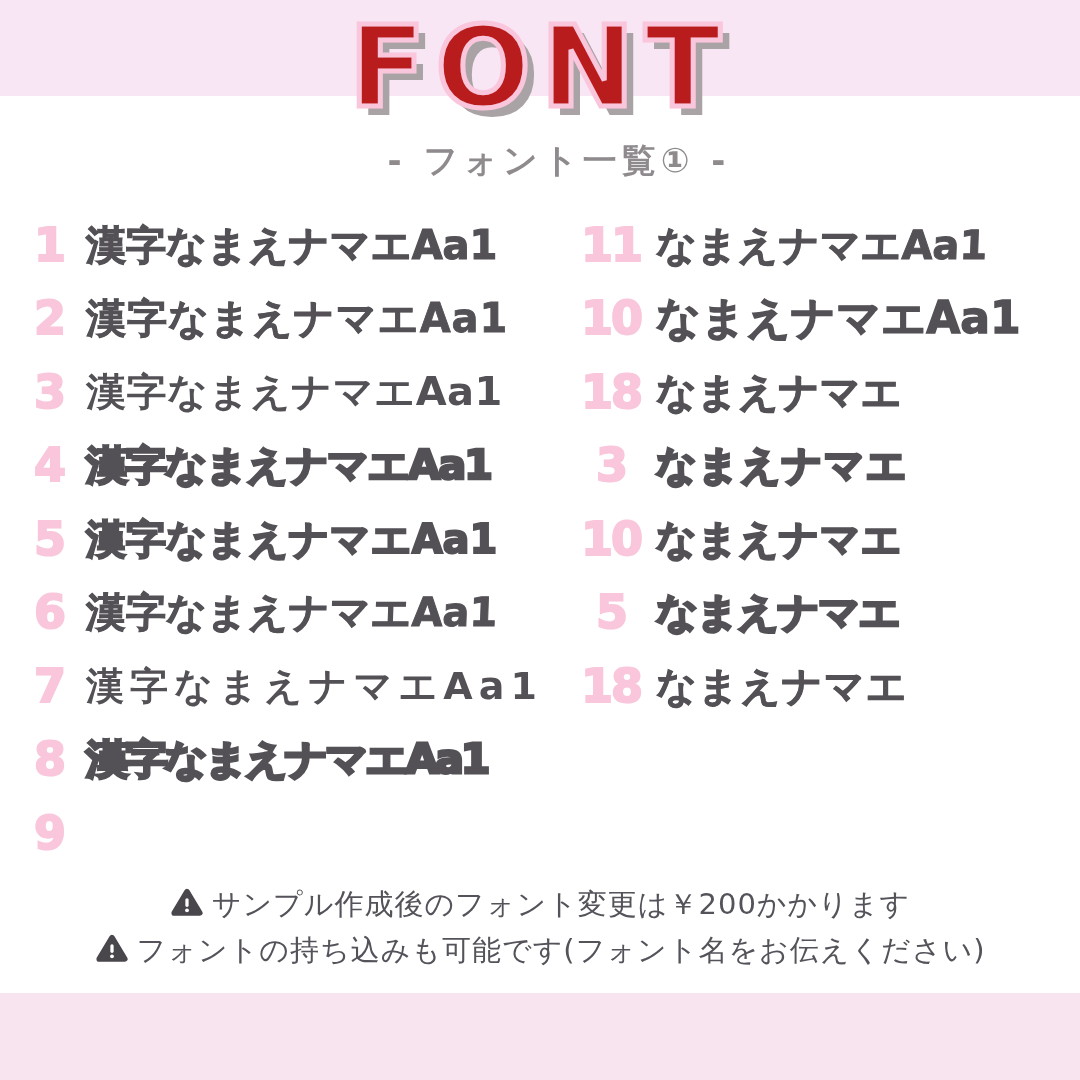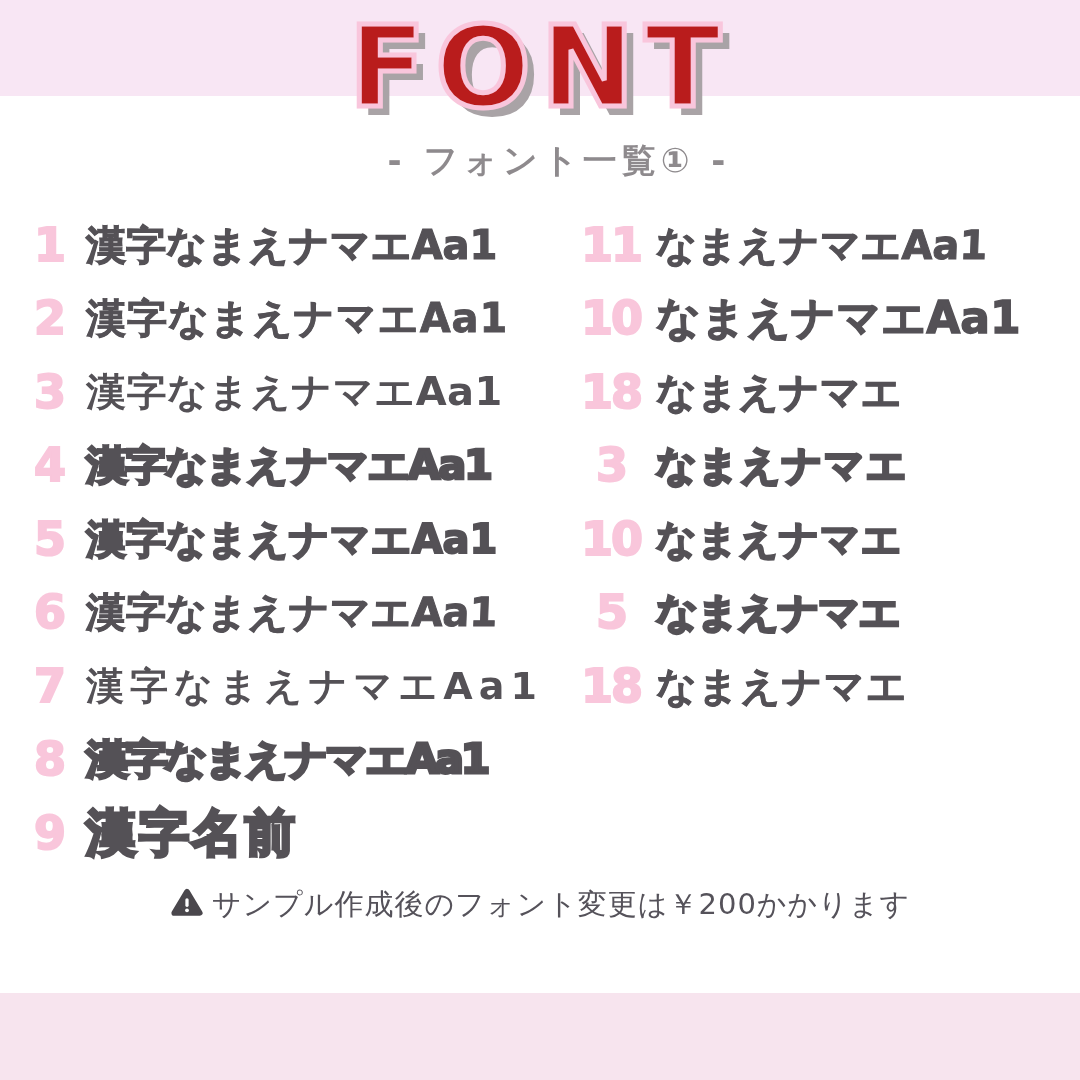--- a/index.html
+++ b/index.html
@@ -96,21 +96,20 @@
   <div class="row">
     <span class="num">7</span>
     <span class="sample f-wide">漢字なまえナマエAa1</span>
   </div>
   <div class="row">
     <span class="num">8</span>
     <span class="sample f-fat">漢字なまえナマエAa1</span>
   </div>
   <div class="row">
     <span class="num">9</span>
-    <span class="sample f-bub">漢字名前</span>
   </div>
 </div>
 
 <div class="col col-right">
   <div class="row">
     <span class="num">11</span>
     <span class="sample f-pop">なまえナマエAa1</span>
   </div>
   <div class="row">
     <span class="num">10</span>
@@ -139,13 +138,20 @@
 </div>
 
 <div class="notes">
   <div class="note-line">
     <span class="warn-icon"><svg width="34" height="34" viewBox="0 0 24 24">
           <path d="M12 4 L21 19 L3 19 Z" fill="#4a474c" stroke="#4a474c" stroke-width="4" stroke-linejoin="round"></path>
           <rect x="10.85" y="8.6" width="2.3" height="6.2" rx="1.15" fill="#ffffff"></rect>
           <circle cx="12" cy="17.2" r="1.35" fill="#ffffff"></circle>
         </svg></span><span>サンプル作成後のフォント変更は￥200かかります</span>
   </div>
+  <div class="note-line">
+    <span class="warn-icon"><svg width="34" height="34" viewBox="0 0 24 24">
+          <path d="M12 4 L21 19 L3 19 Z" fill="#4a474c" stroke="#4a474c" stroke-width="4" stroke-linejoin="round"></path>
+          <rect x="10.85" y="8.6" width="2.3" height="6.2" rx="1.15" fill="#ffffff"></rect>
+          <circle cx="12" cy="17.2" r="1.35" fill="#ffffff"></circle>
+        </svg></span><span>フォントの持ち込みも可能です(フォント名をお伝えください)</span>
+  </div>
 </div>
 
 </body></html>

